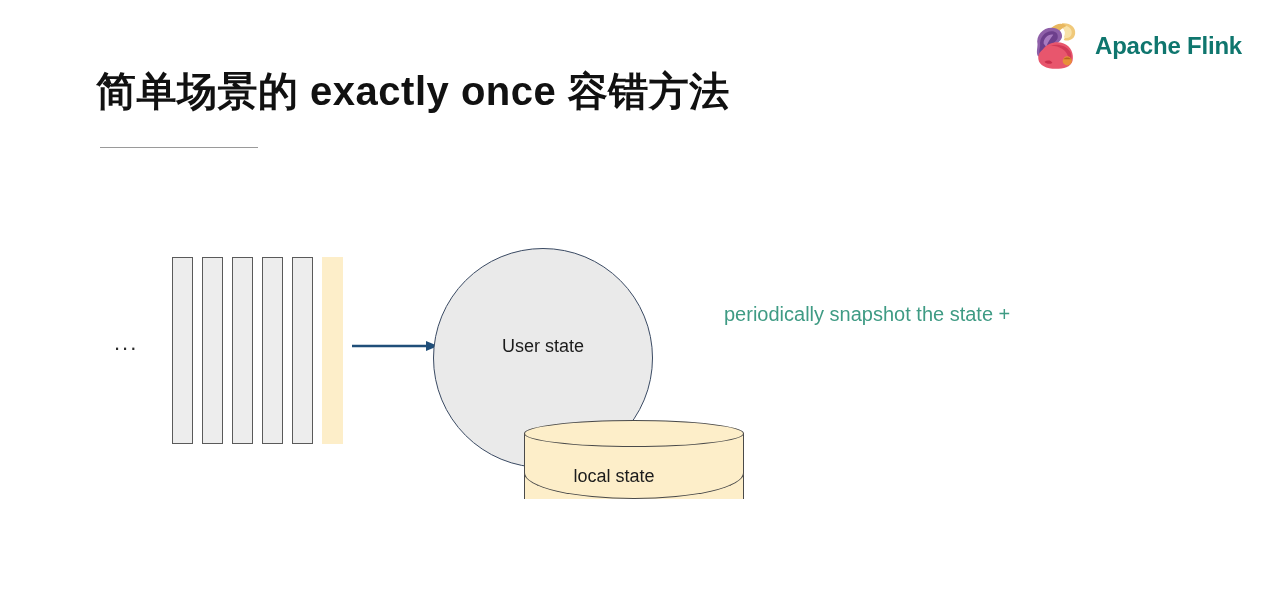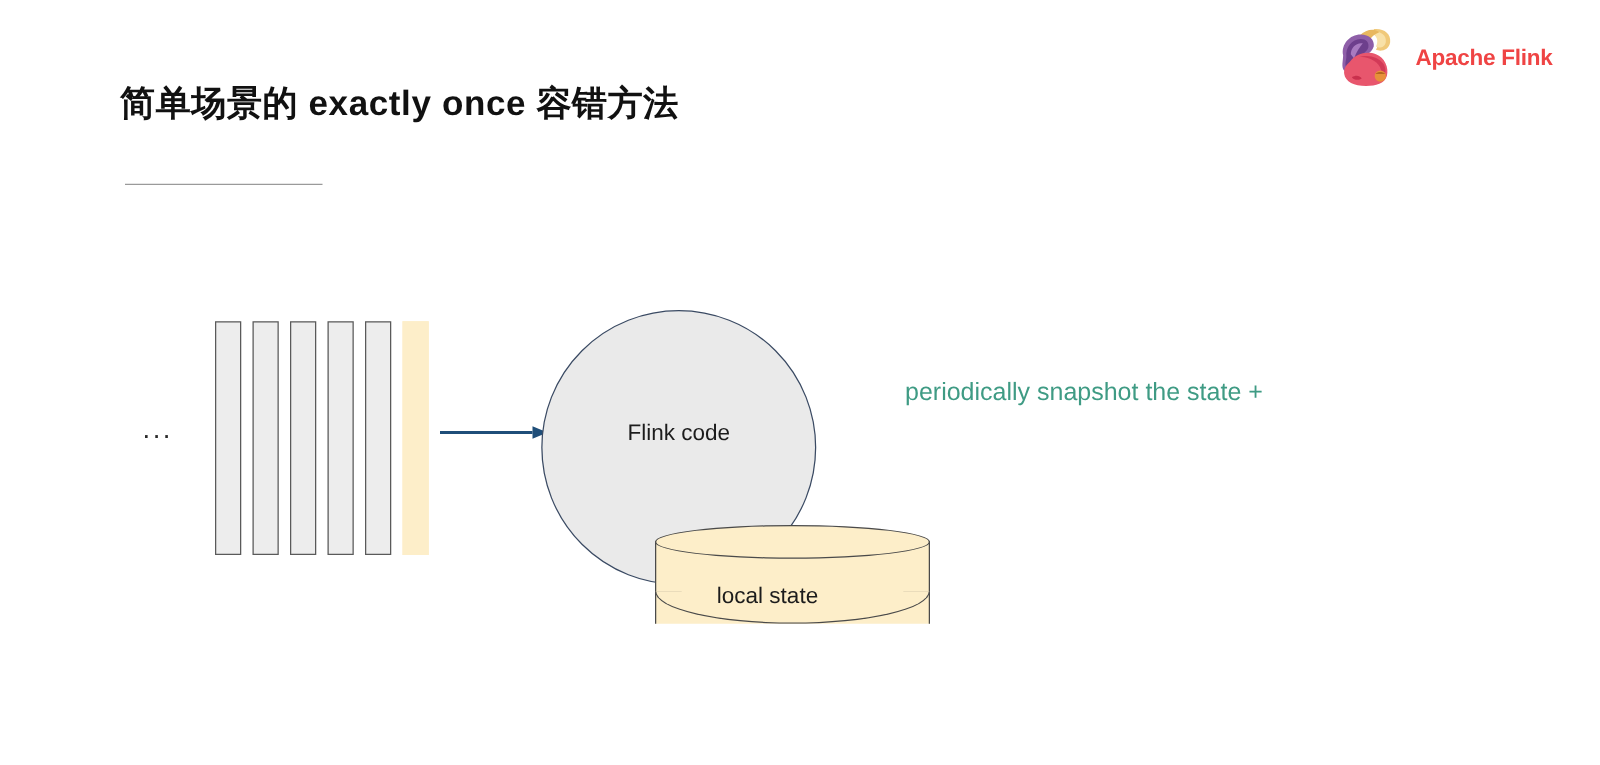--- a/index.html
+++ b/index.html
@@ -25,33 +25,33 @@
     display: flex;
     align-items: center;
     gap: 12px;
   }
   .brand-mark {
     width: 56px;
     height: 56px;
     display: block;
   }
   .brand-name {
-    font-size: 18px;
+    font-size: 24px;
     font-weight: bold;
     letter-spacing: -0.2px;
-    color: #ef4444;
+    color: #0f766e;
     white-space: nowrap;
   }
 
   
   .slide-title {
     position: absolute;
     left: 96px;
     top: 64px;
-    font-size: 28px;
+    font-size: 40px;
     font-weight: bold;
     letter-spacing: 0.5px;
     color: #111111;
     white-space: nowrap;
   }
   .title-rule {
     position: absolute;
     left: 100px;
     top: 147px;
     width: 158px;
@@ -228,21 +228,21 @@
     <div class="log-bar"></div>
     <div class="log-bar current"></div>
   </div>
 
   <svg class="arrow-svg" width="86" height="16" viewBox="0 0 86 16">
     <line x1="0" y1="8" x2="74" y2="8" stroke="#1f4e79" stroke-width="2.4"></line>
     <polygon points="74,3 86,8 74,13" fill="#1f4e79"></polygon>
   </svg>
 
   <div class="user-code-circle"></div>
-  <div class="user-code-label">Flink code</div>
+  <div class="user-code-label">User state</div>
 
   <div class="cylinder">
     <div class="cyl-body"></div>
     <div class="cyl-bottom"></div>
     <div class="cyl-top"></div>
     <div class="cyl-label">local state</div>
   </div>
 
   <div class="annotation">
     <span>periodically snapshot the state +</span><br>

